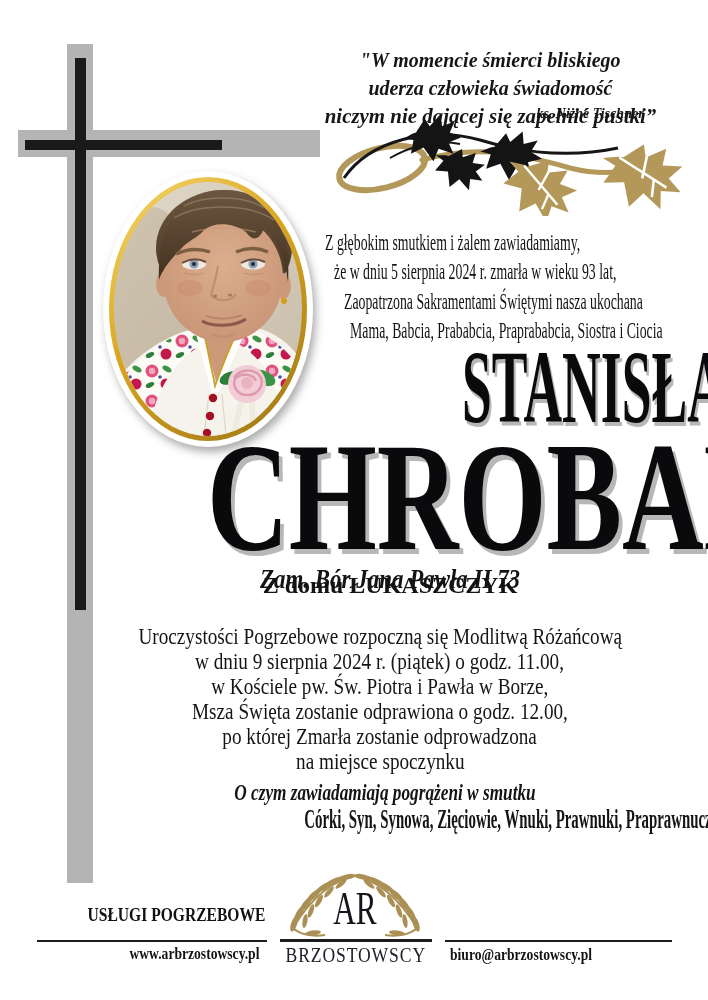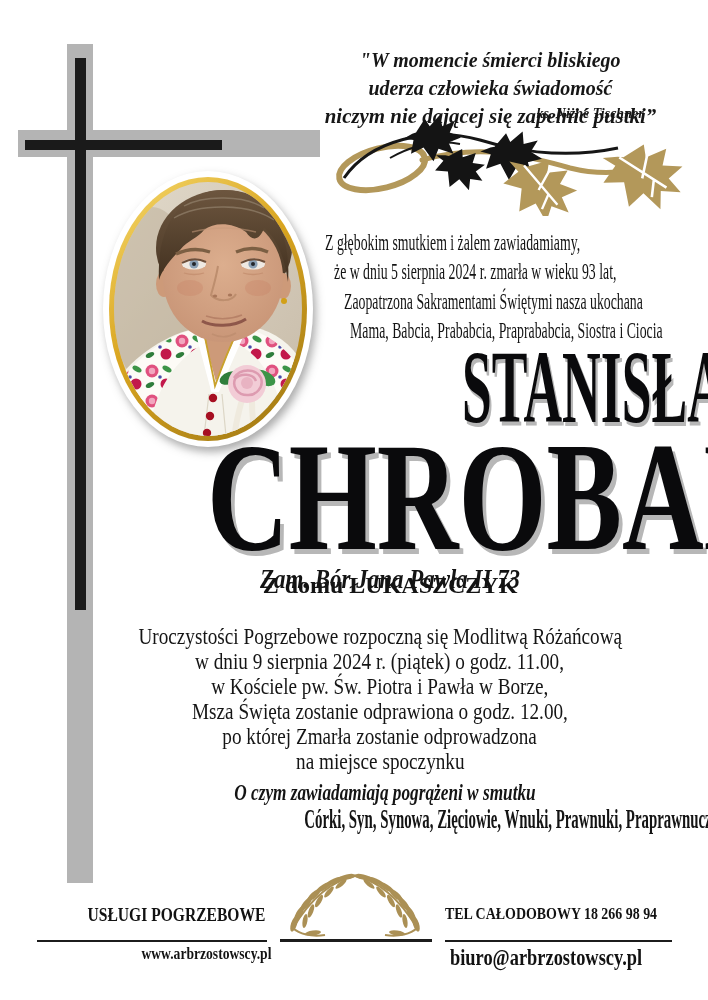--- a/index.html
+++ b/index.html
@@ -216,31 +216,34 @@
         <ellipse cx="52" cy="20" rx="7" ry="2.3" fill="#ab9055" transform="rotate(-50 52 20)"></ellipse>
         <ellipse cx="42" cy="29" rx="7" ry="2.4" fill="#ab9055" transform="rotate(-60 42 29)"></ellipse>
         <ellipse cx="34" cy="39" rx="7" ry="2.4" fill="#ab9055" transform="rotate(-70 34 39)"></ellipse>
         <ellipse cx="28" cy="49" rx="7" ry="2.4" fill="#ab9055" transform="rotate(-80 28 49)"></ellipse>
         <ellipse cx="36" cy="61" rx="8" ry="2.4" fill="#ab9055" transform="rotate(-8 36 61)"></ellipse>
       </g>
     </defs>
     <use href="#frond"></use>
     <use href="#frond" transform="translate(156,0) scale(-1,1)"></use>
   </svg>
+  <div class="ln ctr" style="left:255px;top:886px;width:200px;font-size:46px;color:#15151c;">
+    <span class="sx" style="transform:scaleX(0.68);">AR</span>
+  </div>
   <div class="hr" style="left:280px;top:939px;width:152px;height:3px;"></div>
+  <div class="ln ctr" style="left:256px;top:945px;width:200px;font-size:20px;letter-spacing:1px;color:#20202a;">
+    <span class="sx" style="transform:scaleX(0.88);">BRZOSTOWSCY</span>
+  </div>
 
   <div class="ln ctr ft-bold" style="left:26px;top:905px;width:300px;font-size:19px;">
     <span class="sx" style="transform:scaleX(0.82);">USŁUGI POGRZEBOWE</span>
   </div>
   <div class="hr" style="left:37px;top:940px;width:230px;height:2px;"></div>
-  <div class="ln ctr ft-bold" style="left:56px;top:946px;width:300px;font-size:16px;">
+  <div class="ln ctr ft-bold" style="left:44px;top:946px;width:300px;font-size:16px;">
     <span class="sx" style="transform:scaleX(0.85);">www.arbrzostowscy.pl</span>
   </div>
 
-  <div class="ln ft-bold" style="left:445px;top:905px;font-size:17px;">
-    <span class="sx" style="transform:scaleX(0.82);transform-origin:left center;">TEL CAŁODOBOWY 18 266 98 94</span>
-  </div>
   <div class="hr" style="left:445px;top:940px;width:227px;height:2px;"></div>
-  <div class="ln ft-bold" style="left:450px;top:946px;font-size:23px;">
+  <div class="ln ft-bold" style="left:450px;top:946px;font-size:17px;">
     <span class="sx" style="transform:scaleX(0.80);transform-origin:left center;">biuro@arbrzostowscy.pl</span>
   </div>
 
 </div>
 
 </body></html>

